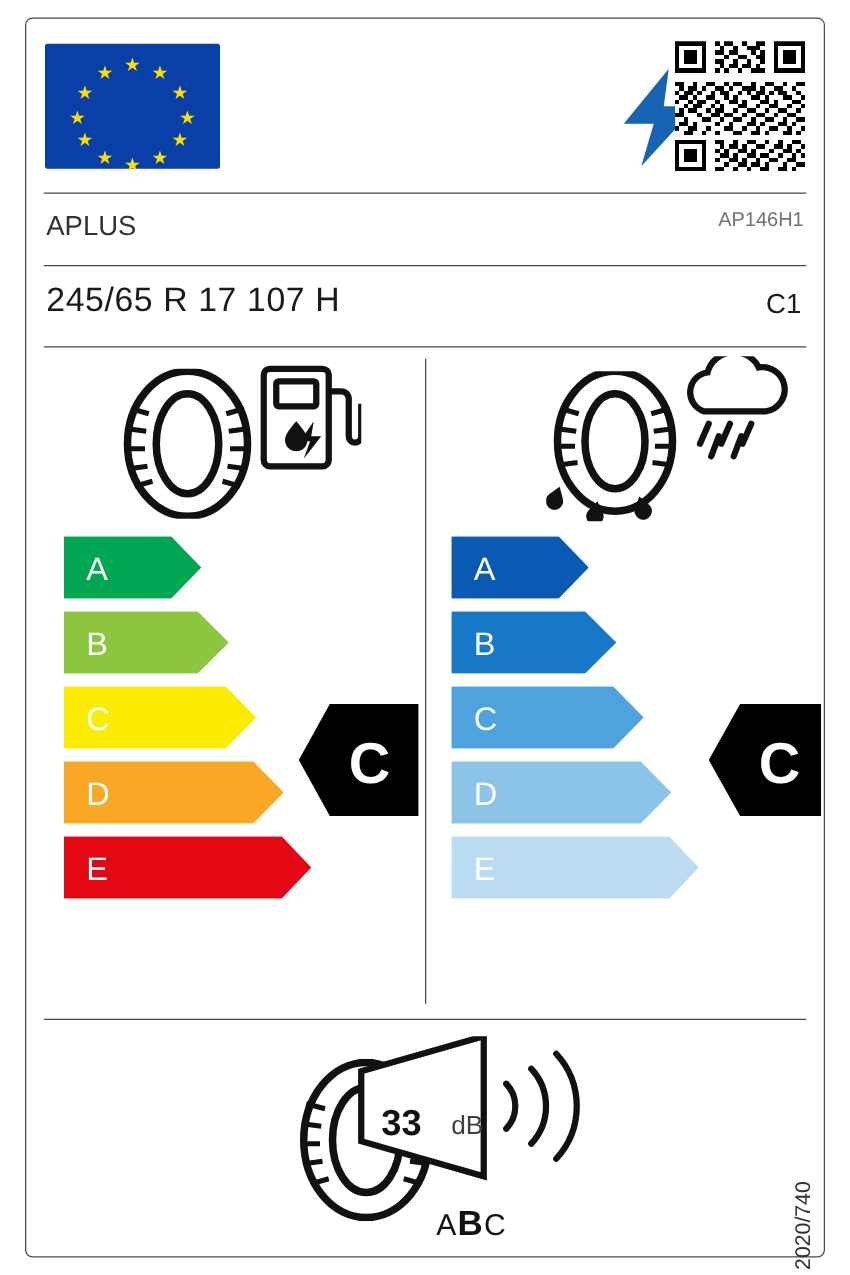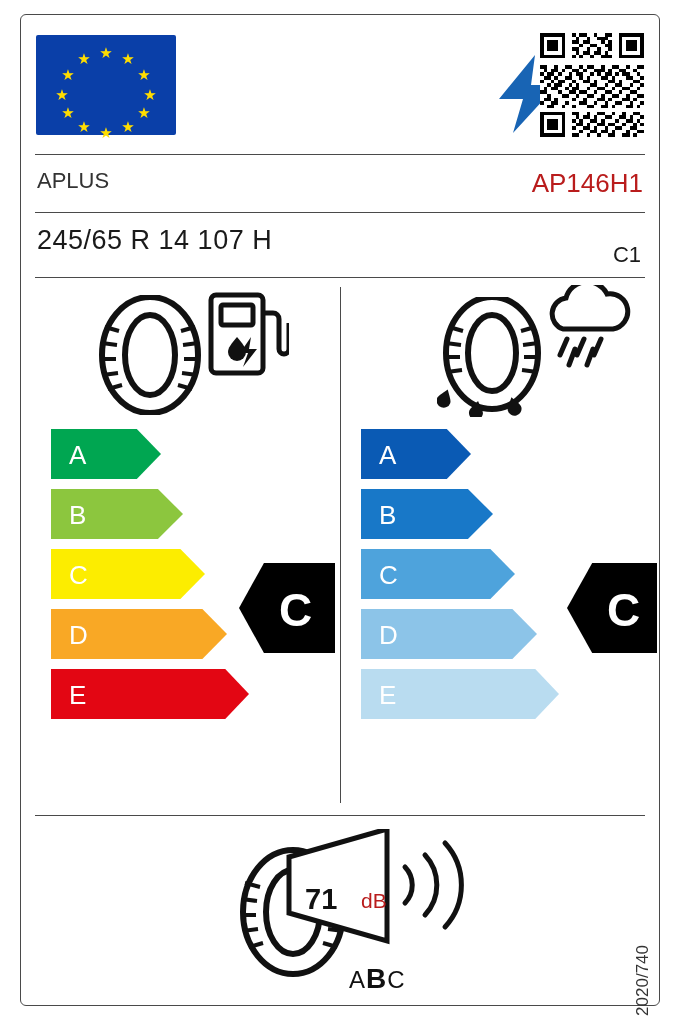--- a/index.html
+++ b/index.html
@@ -94,41 +94,40 @@
   }
   .brand-name {
     position: absolute;
     left: 16px; top: 14px;
     font-size: 22px;
     color: #333;
   }
   .type-code {
     position: absolute;
     right: 16px; top: 14px;
-    font-size: 26px;
-    color: #b91c1c;
+    font-size: 16px;
+    color: #737373;
   }
   .size-row {
     position: absolute;
     left: 0; top: 197px;
     width: 100%; height: 60px;
   }
   .tyre-size {
     position: absolute;
     left: 16px; top: 13px;
     font-size: 27px;
     color: #1a1a1a;
     letter-spacing: 0.5px;
   }
   .tyre-class {
     position: absolute;
     right: 18px; top: 18px;
     font-size: 22px;
     color: #1a1a1a;
-    margin-top: 12px;
   }
 
   
   .col-left { position: absolute; left: 14px; top: 262px; width: 300px; }
   .col-right { position: absolute; left: 324px; top: 262px; width: 300px; }
 
   .pictogram {
     position: relative;
     height: 150px;
   }
@@ -177,21 +176,21 @@
     top: 62px;
     font-size: 29px;
     font-weight: bold;
     color: #111;
   }
   .noise-unit {
     position: absolute;
     left: 340px;
     top: 68px;
     font-size: 21px;
-    color: #b91c1c;
+    color: #404040;
   }
   .noise-classes {
     position: absolute;
     left: 328px;
     top: 142px;
     font-size: 24px;
     color: #111;
     letter-spacing: 1px;
   }
   .noise-classes b { font-size: 28px; }
@@ -429,21 +428,21 @@
   <div class="hrule" style="top:139px;"></div>
 
   <div class="brand-row">
     <div class="brand-name">APLUS</div>
     <div class="type-code">AP146H1</div>
   </div>
 
   <div class="hrule" style="top:197px;"></div>
 
   <div class="size-row">
-    <div class="tyre-size">245/65 R 14 107 H</div>
+    <div class="tyre-size">245/65 R 17 107 H</div>
     <div class="tyre-class">C1</div>
   </div>
 
   <div class="hrule" style="top:262px;"></div>
 
   <div class="vrule" style="left:319px; top:272px; height:516px;"></div>
 
   <div class="col-left">
     <div class="pictogram">
 
@@ -588,20 +587,20 @@
 
     <svg style="position:absolute; left:258px; top:8px;" width="200" height="120" viewBox="0 0 200 120">
       <polygon points="10,28 108,0 108,112 10,84" fill="#fff" stroke="#111" stroke-width="5"></polygon>
       <g fill="none" stroke="#111" stroke-width="5" stroke-linecap="round">
         <path d="M126 38 a26 26 0 0 1 0 36"></path>
         <path d="M146 26 a44 44 0 0 1 0 60"></path>
         <path d="M166 14 a62 62 0 0 1 0 84"></path>
       </g>
     </svg>
 
-    <div class="noise-db">71</div>
+    <div class="noise-db">33</div>
     <div class="noise-unit">dB</div>
 
     <div class="noise-classes"><span>A</span><b>B</b><span>C</span></div>
   </div>
 
   <div class="vert-date">2020/740</div>
 </div>
 
 </body></html>

